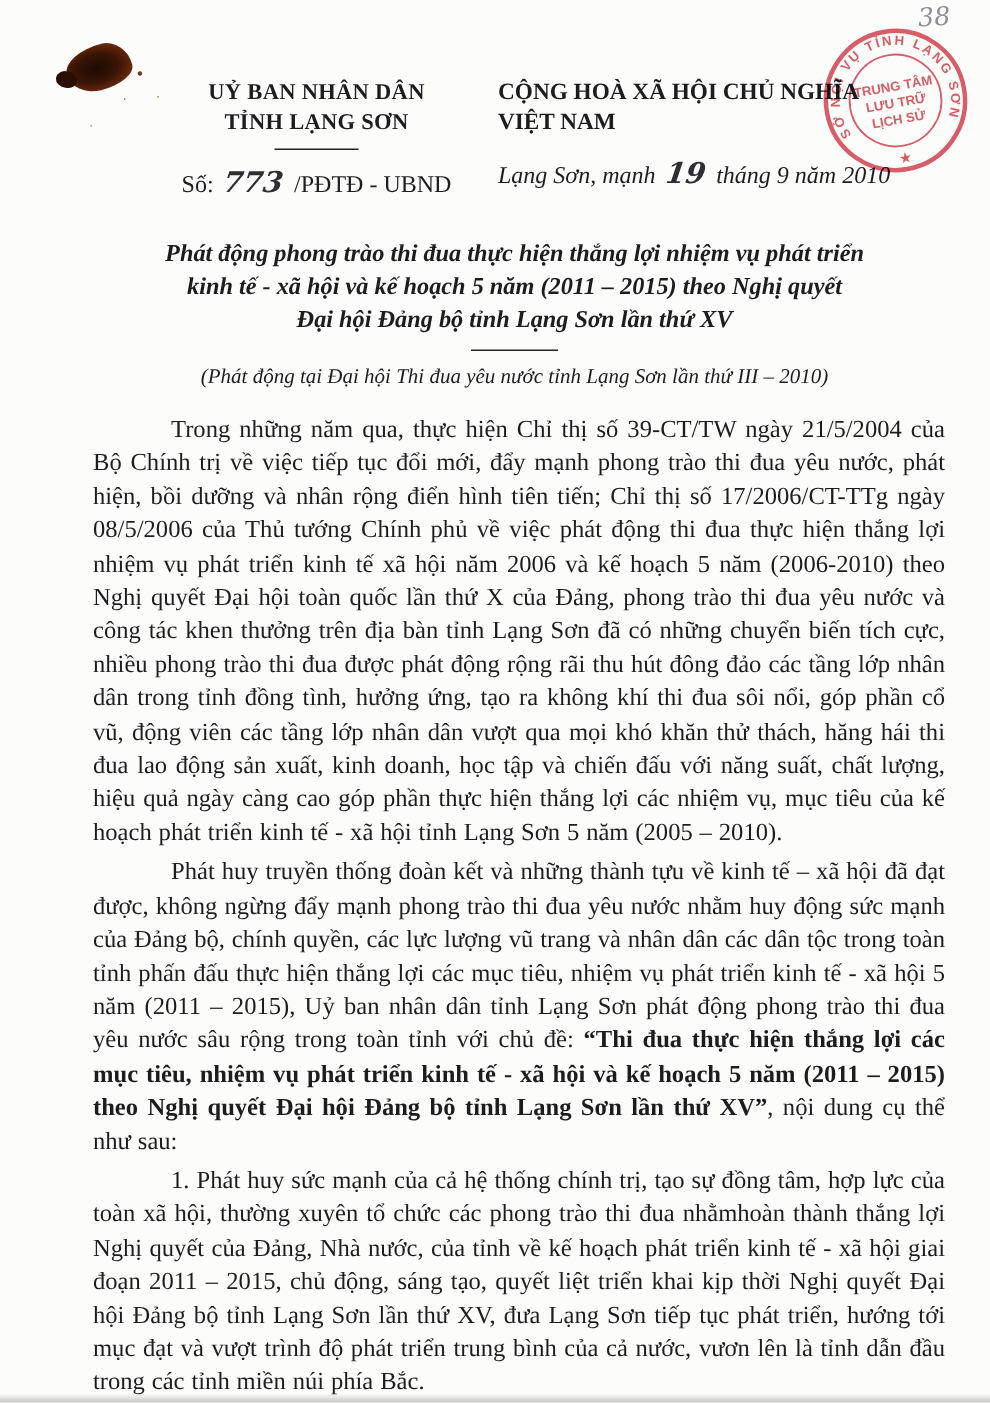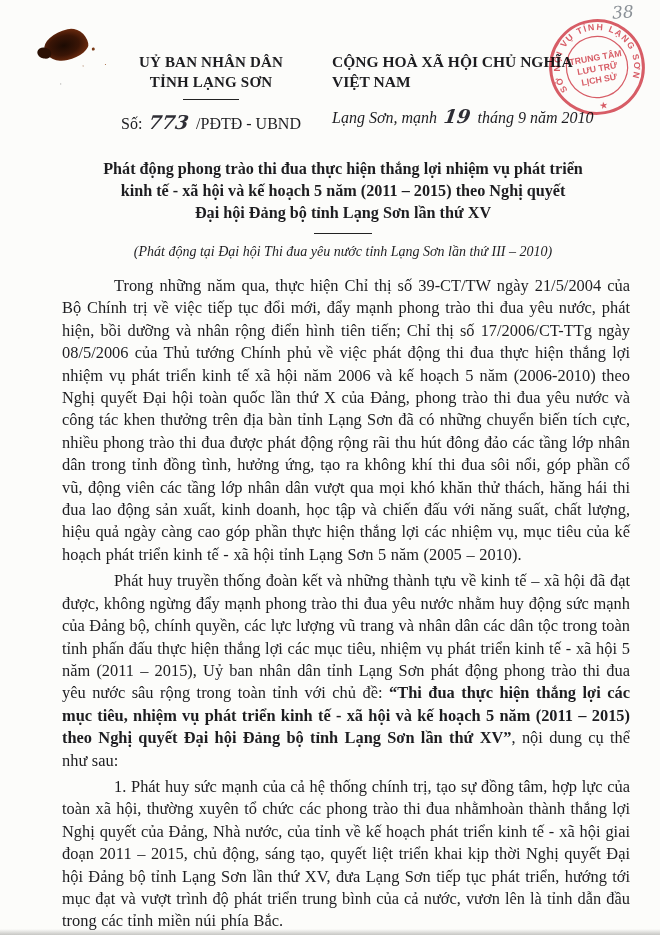--- a/index.html
+++ b/index.html
@@ -57,21 +57,21 @@
   
   .stamp{
     position:absolute;left:546px;top:16px;width:102px;height:102px;
     transform:rotate(-10deg);
     opacity:.82;mix-blend-mode:multiply;
   }
   .stamp text{font-family:"Liberation Sans", sans-serif;font-weight:bold;}
   
   .title-block{text-align:center;margin-top:25px;padding:0 34px 0 60px;}
   .doc-heading{font-weight:bold;font-size:17px;letter-spacing:.6px;margin-bottom:3px;}
-  .doc-title{font-weight:bold;font-size:16.2px;line-height:22px;}
+  .doc-title{font-weight:bold;font-size:16.2px;line-height:22px;font-style:italic;}
   .rule-title{width:58px;border-top:1.7px solid #222;margin:9px auto 10px;}
   .subtitle{font-style:italic;font-size:14px;margin-top:4px;}
   
   .body{margin:15px 30px 0 62px;}
   .body p{
     margin:0 0 4px;
     font-size:16.4px;line-height:22.4px;
     text-align:justify;text-indent:52px;
     word-spacing:.5px;
   }

